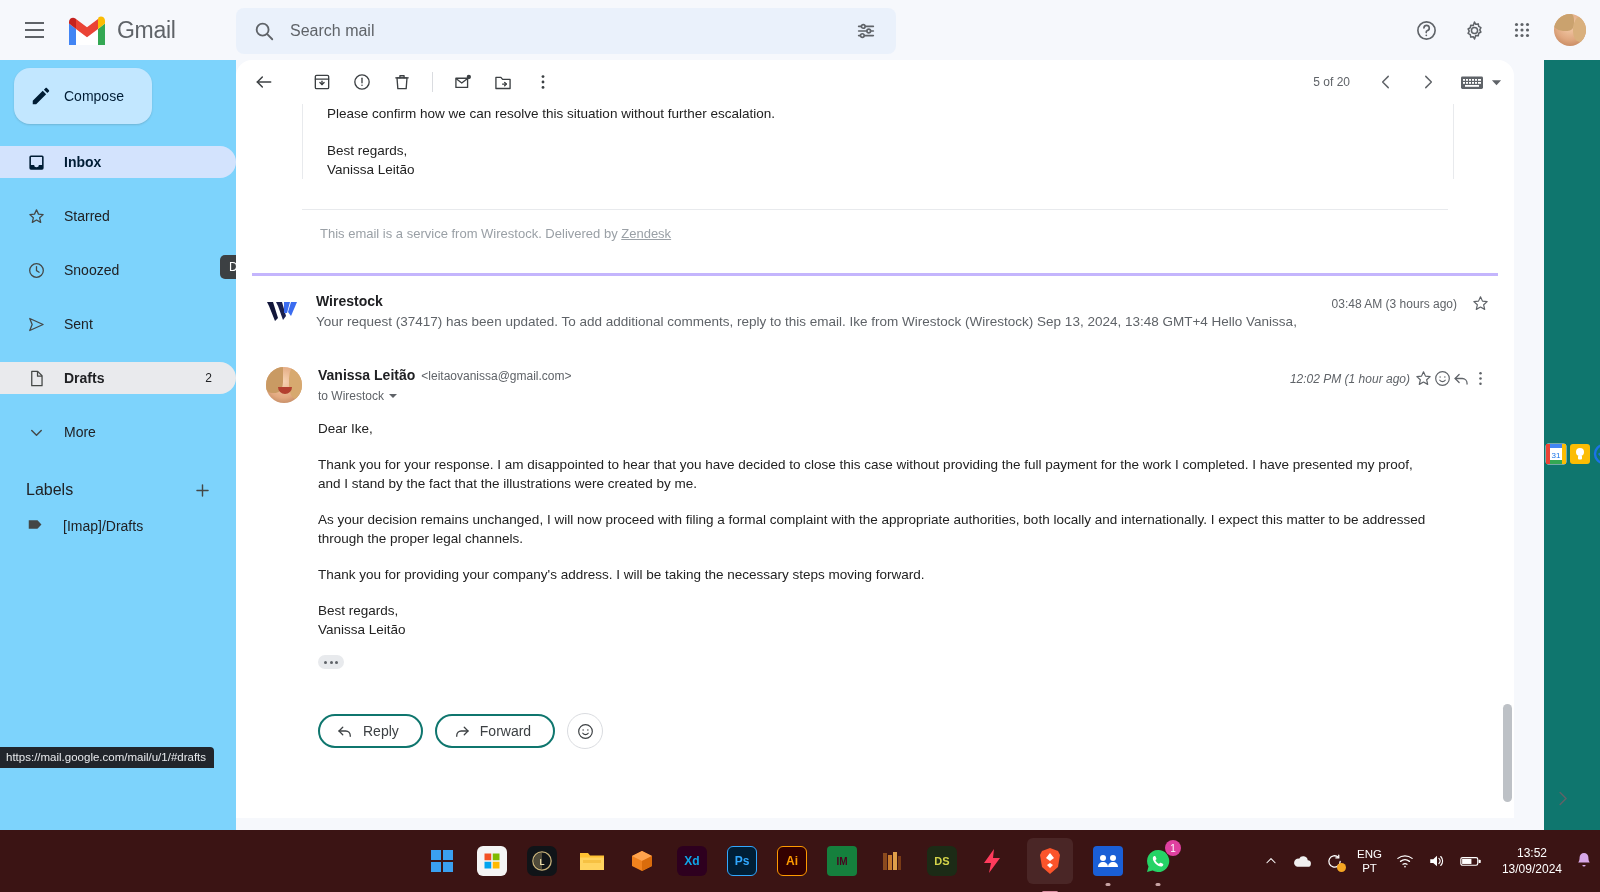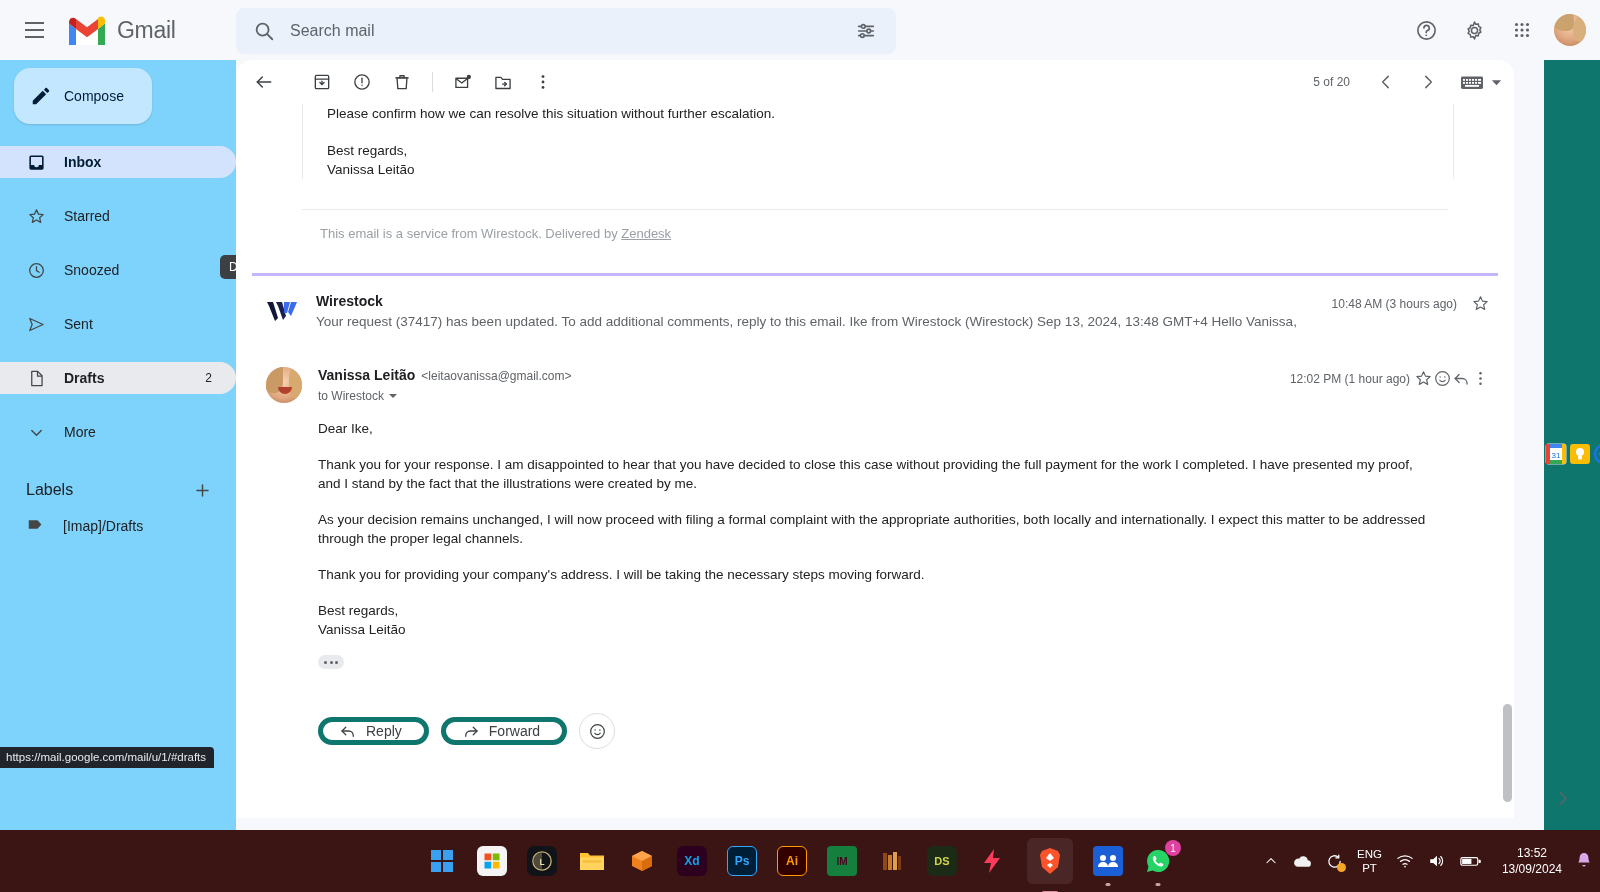--- a/index.html
+++ b/index.html
@@ -207,36 +207,36 @@
   }
   #sender-info { flex: 1; }
   .sender-line { display: flex; align-items: baseline; }
   .sender-name { font-size: 14px; font-weight: bold; color: #202124; }
   .sender-email { font-size: 12px; color: #5f6368; margin-left: 6px; }
   .to-line { font-size: 12px; color: #5f6368; margin-top: 6px; display: flex; align-items: center; cursor: pointer;}
   .caret-down {
     width: 0; height: 0; border-left: 4px solid transparent; border-right: 4px solid transparent;
     border-top: 4px solid #5f6368; margin-left: 5px;
   }
-  #exp-right { display: flex; align-items: center; padding-top: 2px; }
+  #exp-right { display: flex; align-items: center; padding-top: 2px; font-style: italic; }
   .exp-time { font-size: 12px; color: #5f6368; margin-right: 4px; }
 
   #msg-body { margin: 16px 0 0 58px; padding-right: 60px; }
   .mb-p { font-size: 13.5px; color: #222; line-height: 19px; margin-bottom: 17px; }
   .mb-p.tight { margin-bottom: 0; }
   #trim-btn {
     width: 26px; height: 14px; background: #e8eaed; border-radius: 8px;
     display: flex; align-items: center; justify-content: center; gap: 2.5px;
     margin-top: 16px; cursor: pointer;
   }
   #trim-btn i { width: 3px; height: 3px; border-radius: 50%; background: #5f6368; display: block; }
 
   #action-row { margin: 44px 0 0 58px; display: flex; align-items: center; gap: 12px; }
   .act-btn {
-    height: 28px; border: 5px solid #0f766e; border-radius: 18px;
+    height: 34px; border: 2px solid #0f766e; border-radius: 18px;
     display: flex; align-items: center; padding: 0 22px 0 16px; cursor: pointer;
     background: #fff;
     text-align: right;
   }
   .act-btn .albl { font-size: 14px; color: #3c4043; margin-left: 9px; }
   .act-round {
     width: 36px; height: 36px; border: 1px solid #dadce0; border-radius: 50%;
     display: flex; align-items: center; justify-content: center; cursor: pointer; background: #fff;
   }
 
@@ -588,21 +588,21 @@
             <polygon points="9,2 15,2 19,16 16,20 11,6" fill="#1a1f4d"></polygon>
             <polygon points="17,2 23,2 20,13 17,13" fill="#3b6cf0"></polygon>
             <polygon points="24,2 30,2 24,16 21,12" fill="#3b6cf0"></polygon>
           </svg>
         </div>
         <div id="collapsed-text">
           <div class="cm-sender">Wirestock</div>
           <div class="cm-snippet">Your request (37417) has been updated. To add additional comments, reply to this email. Ike from Wirestock (Wirestock) Sep 13, 2024, 13:48 GMT+4 Hello Vanissa,</div>
         </div>
         <div id="collapsed-right">
-          <div class="cm-time">10:48 AM (3 hours ago)</div>
+          <div class="cm-time">03:48 AM (3 hours ago)</div>
           <div style="display:flex;cursor:pointer">
             <svg width="19" height="19" viewBox="0 0 24 24" fill="none" stroke="#5f6368" stroke-width="1.5" stroke-linejoin="round">
               <path d="M12 3.6l2.5 5.4 5.9.6-4.4 4 1.3 5.8L12 16.4 6.7 19.4 8 13.6 3.6 9.6l5.9-.6z"></path>
             </svg>
           </div>
         </div>
       </div>
 
       <div id="expanded-msg">
         <div id="exp-header">

